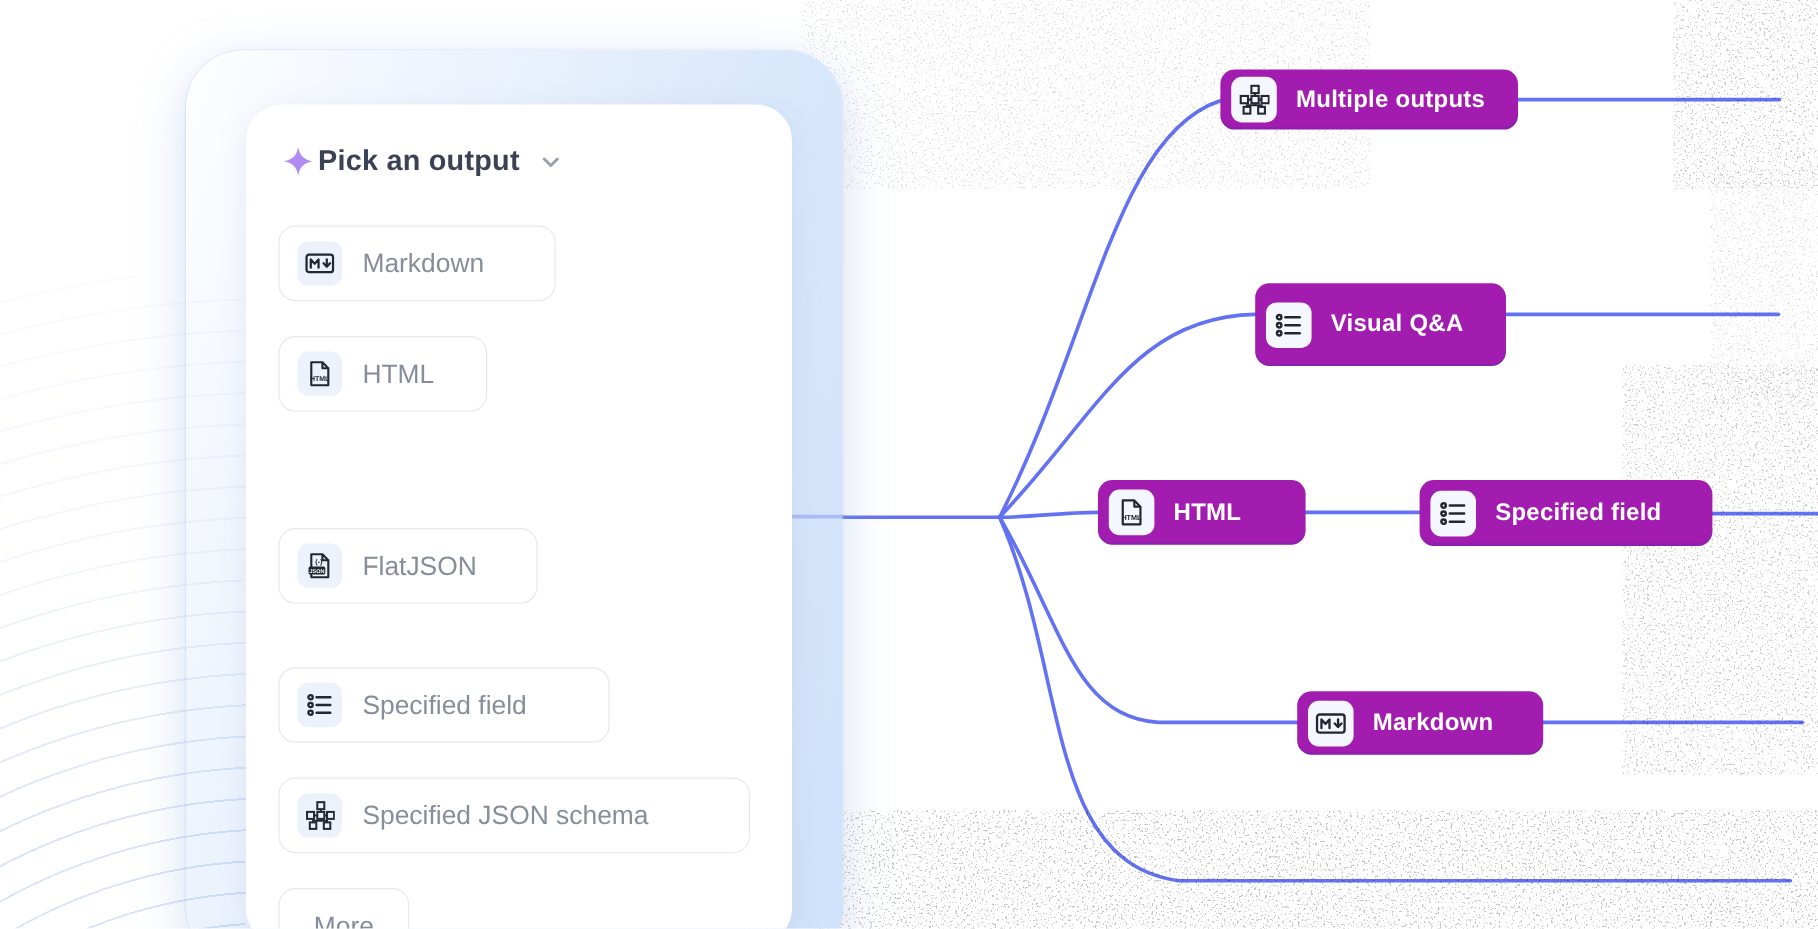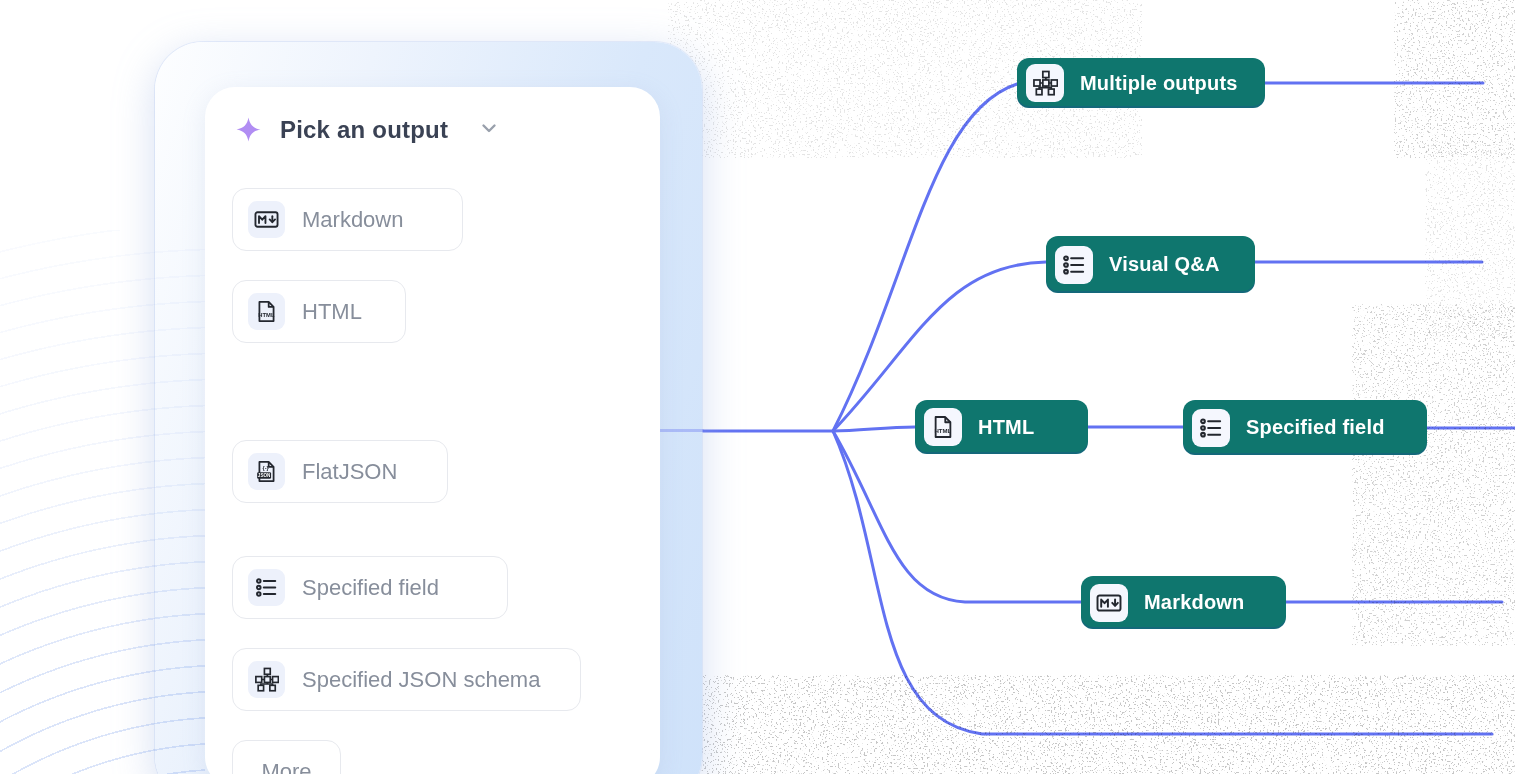--- a/index.html
+++ b/index.html
@@ -23,42 +23,42 @@
     box-shadow:0 10px 40px rgba(150,175,225,.40), 0 0 0 1px rgba(220,230,250,.6);
   }
   .inner-panel{
     position:absolute;left:205px;top:87px;width:455px;height:700px;z-index:5;
     border-radius:30px;background:#ffffff;
     box-shadow:0 6px 24px rgba(140,160,200,.16);
   }
   
   .picker-header{
     position:absolute;left:234px;top:116px;height:38px;z-index:6;
-    display:flex;gap:17px;
+    display:flex;align-items:center;gap:2px;
   }
   .picker-title{font-size:24px;font-weight:600;color:#3a4254;letter-spacing:.2px;}
   .sparkle{width:29px;height:29px;display:block;}
   .chev{width:24px;height:24px;display:block;margin-left:12px;cursor:pointer;}
   
   .out-item{
     position:absolute;left:232px;height:63px;z-index:6;box-sizing:border-box;
     display:flex;align-items:center;padding-left:15px;gap:17px;
     background:#fff;border:1.5px solid #e7e9ee;border-radius:14px;cursor:pointer;
   }
   .tile{
     width:37px;height:37px;border-radius:9px;background:#edf1fb;flex:0 0 auto;
     display:flex;align-items:center;justify-content:center;color:#23272f;
   }
   .tile svg{width:25px;height:25px;}
   .olabel{font-size:22px;color:#878e9b;white-space:nowrap;}
   .out-item.more{justify-content:center;padding:0;}
   
   .node{
     position:absolute;z-index:6;box-sizing:border-box;border-radius:12px;cursor:pointer;
-    background:#0f766e;display:flex;align-items:center;gap:16px;padding-left:9px;
+    background:#a21caf;display:flex;align-items:center;gap:16px;padding-left:9px;
     box-shadow:inset 0 -2px 0 rgba(40,50,170,.20);
   }
   .ntile{
     width:38px;height:38px;border-radius:9px;background:#f5f7fe;flex:0 0 auto;
     display:flex;align-items:center;justify-content:center;color:#23272f;
   }
   .ntile svg{width:26px;height:26px;}
   .nlabel{font-size:20px;font-weight:600;color:#ffffff;white-space:nowrap;letter-spacing:.2px;}
   
   .flow-svg{position:absolute;left:0;top:0;z-index:2;}
@@ -168,21 +168,21 @@
             <circle cx="4.6" cy="12" r="1.7"></circle>
             <path d="M9.4 12h11"></path>
             <circle cx="4.6" cy="18.2" r="1.7"></circle>
             <path d="M9.4 18.2h11"></path>
           </g>
         </svg>
     </span>
     <span class="olabel">Specified field</span>
   </div>
 
-  <div class="out-item" style="top:648px;width:349px">
+  <div class="out-item" style="top:648px;width:393px">
     <span class="tile">
       <svg viewBox="0 0 24 24">
           <g fill="none" stroke="currentColor" stroke-width="1.6">
             <rect x="10" y="1.4" width="5.6" height="5.6"></rect>
             <rect x="10" y="9.2" width="5.6" height="5.6"></rect>
             <rect x="1.8" y="9.2" width="5.6" height="5.6"></rect>
             <rect x="17.8" y="9.2" width="5.6" height="5.6"></rect>
             <rect x="4" y="17.6" width="5.2" height="5.2"></rect>
             <rect x="15.2" y="17.6" width="5.2" height="5.2"></rect>
             <path d="M12.8 7v2.2 M7.4 12h2.6 M15.6 12h2.2 M12.8 14.8v1.5H6.6v1.3 M12.8 16.3h5v1.3"></path>
@@ -206,21 +206,21 @@
             <rect x="17.8" y="9.2" width="5.6" height="5.6"></rect>
             <rect x="4" y="17.6" width="5.2" height="5.2"></rect>
             <rect x="15.2" y="17.6" width="5.2" height="5.2"></rect>
             <path d="M12.8 7v2.2 M7.4 12h2.6 M15.6 12h2.2 M12.8 14.8v1.5H6.6v1.3 M12.8 16.3h5v1.3"></path>
           </g>
         </svg>
     </span>
     <span class="nlabel">Multiple outputs</span>
   </div>
 
-  <div class="node" style="left:1046px;top:236px;width:209px;height:57px">
+  <div class="node" style="left:1046px;top:236px;width:209px;height:69px">
     <span class="ntile">
       <svg viewBox="0 0 24 24">
           <g stroke="currentColor" stroke-width="1.9" stroke-linecap="round" fill="none">
             <circle cx="4.6" cy="5.8" r="1.7"></circle>
             <path d="M9.4 5.8h11"></path>
             <circle cx="4.6" cy="12" r="1.7"></circle>
             <path d="M9.4 12h11"></path>
             <circle cx="4.6" cy="18.2" r="1.7"></circle>
             <path d="M9.4 18.2h11"></path>
           </g>

